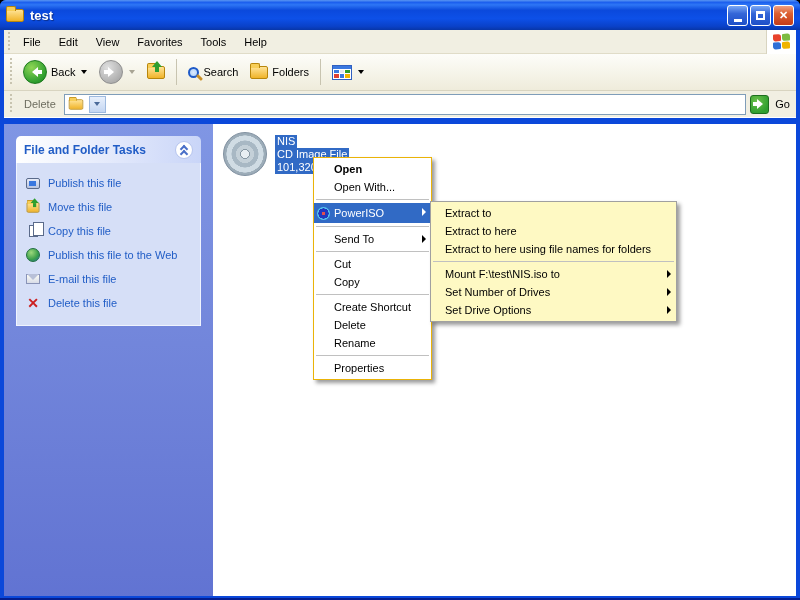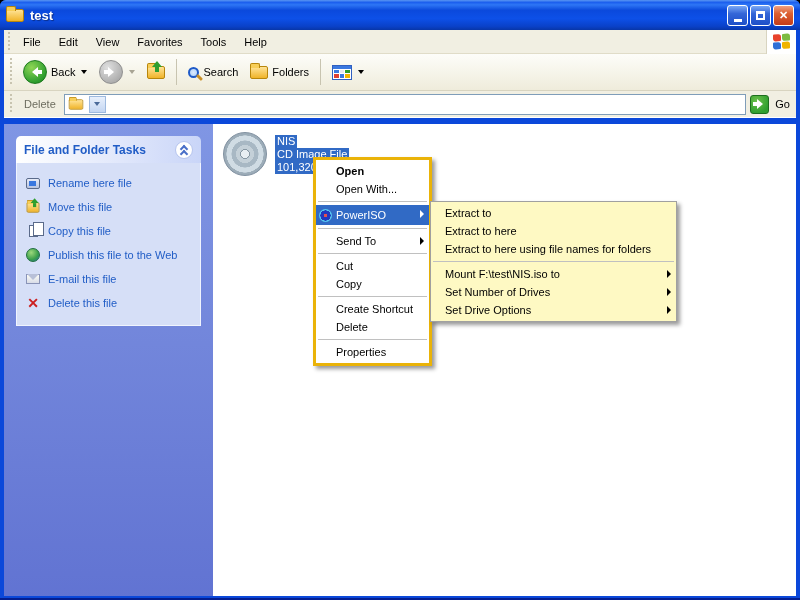--- a/index.html
+++ b/index.html
@@ -118,21 +118,21 @@
   .content { position:absolute; left:209px; top:0; right:0; height:478px; background:#fff; }
   .file-tile { position:absolute; left:10px; top:8px; display:flex; gap:8px; align-items:flex-start; }
   .cd-icon { width:44px; height:44px; border-radius:50%;
     background:radial-gradient(circle,#E8EEF2 0 13%,#8898A4 14% 16%,#C4D0D8 17% 30%,#A8B8C4 31% 45%,#D0DCE4 46% 62%,#9CACB8 63% 80%,#C8D4DC 81% 95%,#8090A0 96%);
     border:1px solid #8090A0; }
   .file-label { margin-top:3px; font-size:11px; line-height:13px; }
   .file-label span { display:table; background:#316AC5; color:#fff; padding:0 2px; white-space:nowrap; }
 
   
   .ctx-menu { position:absolute; left:313px; top:157px; width:119px;
-    background:#fff; border:3px solid #eab308; box-shadow:3px 3px 4px rgba(0,0,0,0.4); padding:2px 0; z-index:10; }
+    background:#fff; border:1px solid #eab308; box-shadow:3px 3px 4px rgba(0,0,0,0.4); padding:2px 0; z-index:10; }
   .sub-menu { position:absolute; left:430px; top:201px; width:247px;
     background:#fef9c3; border:1px solid #A0A0A0; box-shadow:3px 3px 4px rgba(0,0,0,0.4); padding:2px 0; z-index:11; }
   .m-item { position:relative; height:18px; line-height:18px; font-size:11px; color:#000; padding:0 16px 0 20px; white-space:nowrap; }
   .sub-menu .m-item { padding-left:14px; }
   .m-item.bold { font-weight:bold; }
   .m-item.hl { background:#316AC5; color:#fff; height:20px; line-height:20px; display:flex; align-items:center; gap:4px; padding-left:3px; }
   .m-sep { height:1px; background:#C0C0C0; margin:3px 2px; }
   .m-arrow { position:absolute; right:5px; top:5px; width:0; height:0;
     border-top:4px solid transparent; border-bottom:4px solid transparent; border-left:4px solid #000; }
   .m-item.hl .m-arrow { border-left-color:#fff; position:absolute; }
@@ -247,21 +247,21 @@
           <span class="chevron-circle">
               <i class="chev c1"></i>
               <i class="chev c2"></i>
             </span>
         </div>
         <div class="panel-body">
           <div class="task-item">
             <span class="task-ico">
                 <span class="ico-rename"></span>
               </span>
-            <span>Rename here file</span>
+            <span>Publish this file</span>
           </div>
           <div class="task-item">
             <span class="task-ico">
                 <span class="folder-ico folder-sm">
                   <span class="up-arrow-green"></span>
                 </span>
               </span>
             <span>Move this file</span>
           </div>
           <div class="task-item">
@@ -317,20 +317,21 @@
     <div class="m-item">
       <span>Send To</span>
       <span class="m-arrow"></span>
     </div>
     <div class="m-sep"></div>
     <div class="m-item">Cut</div>
     <div class="m-item">Copy</div>
     <div class="m-sep"></div>
     <div class="m-item">Create Shortcut</div>
     <div class="m-item">Delete</div>
+    <div class="m-item">Rename</div>
     <div class="m-sep"></div>
     <div class="m-item">Properties</div>
   </div>
 
   <div class="sub-menu">
     <div class="m-item">Extract to</div>
     <div class="m-item">Extract to here</div>
     <div class="m-item">Extract to here using file names for folders</div>
     <div class="m-sep"></div>
     <div class="m-item">

